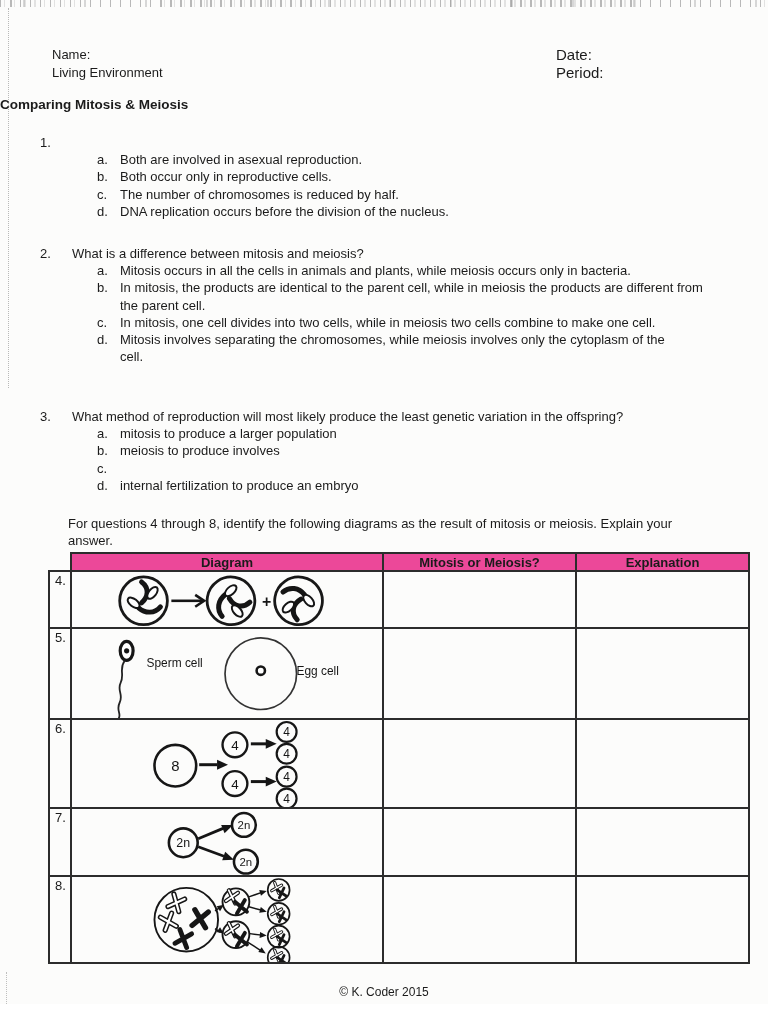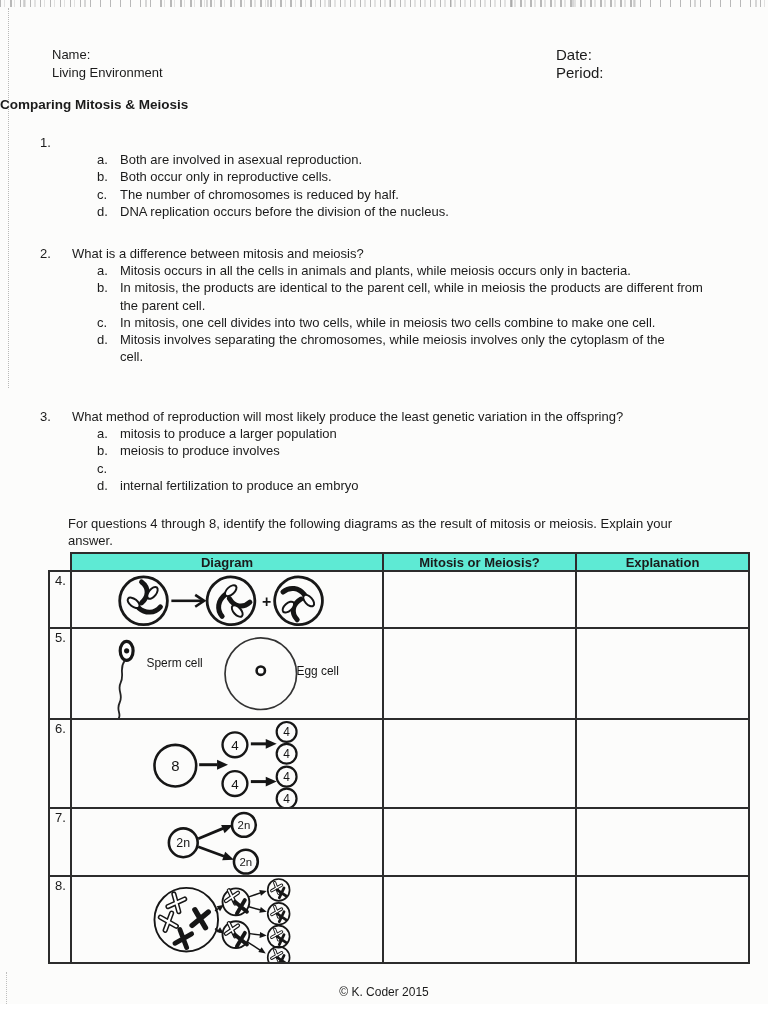--- a/index.html
+++ b/index.html
@@ -24,21 +24,21 @@
   .qblock{position:absolute;left:40px;font-size:13px;line-height:17.2px;}
   .qline{display:flex;}
   .qnum{flex:none;width:32px;}
   .opt{display:flex;margin-left:57px;}
   .olet{flex:none;width:23px;}
   
   .instructions{position:absolute;left:56px;top:515px;width:640px;font-size:13px;line-height:17.2px;margin-left:12px;}
   
   table.wtable{position:absolute;left:48px;top:552px;border-collapse:collapse;table-layout:fixed;}
   .wtable td,.wtable th{border:2px solid #2c2c2c;padding:0;}
-  .wtable th{font-size:13px;font-weight:bold;text-align:center;vertical-align:middle;background:#5eead4;}
+  .wtable th{font-size:13px;font-weight:bold;text-align:center;vertical-align:middle;background:#ec4899;}
   .wtable td.nohead{border:none;background:transparent;}
   .wtable td.num{vertical-align:top;text-align:left;font-size:13px;padding:1px 0 0 5px;}
   .wtable td.diag{position:relative;}
   .wtable td.diag svg{display:block;width:100%;height:100%;}
   svg text{font-family:"Liberation Sans",sans-serif;fill:#161616;}
   
   .footer{position:absolute;left:0;top:985px;width:768px;text-align:center;font-size:12px;}
 </style>
 </head>
 <body>

